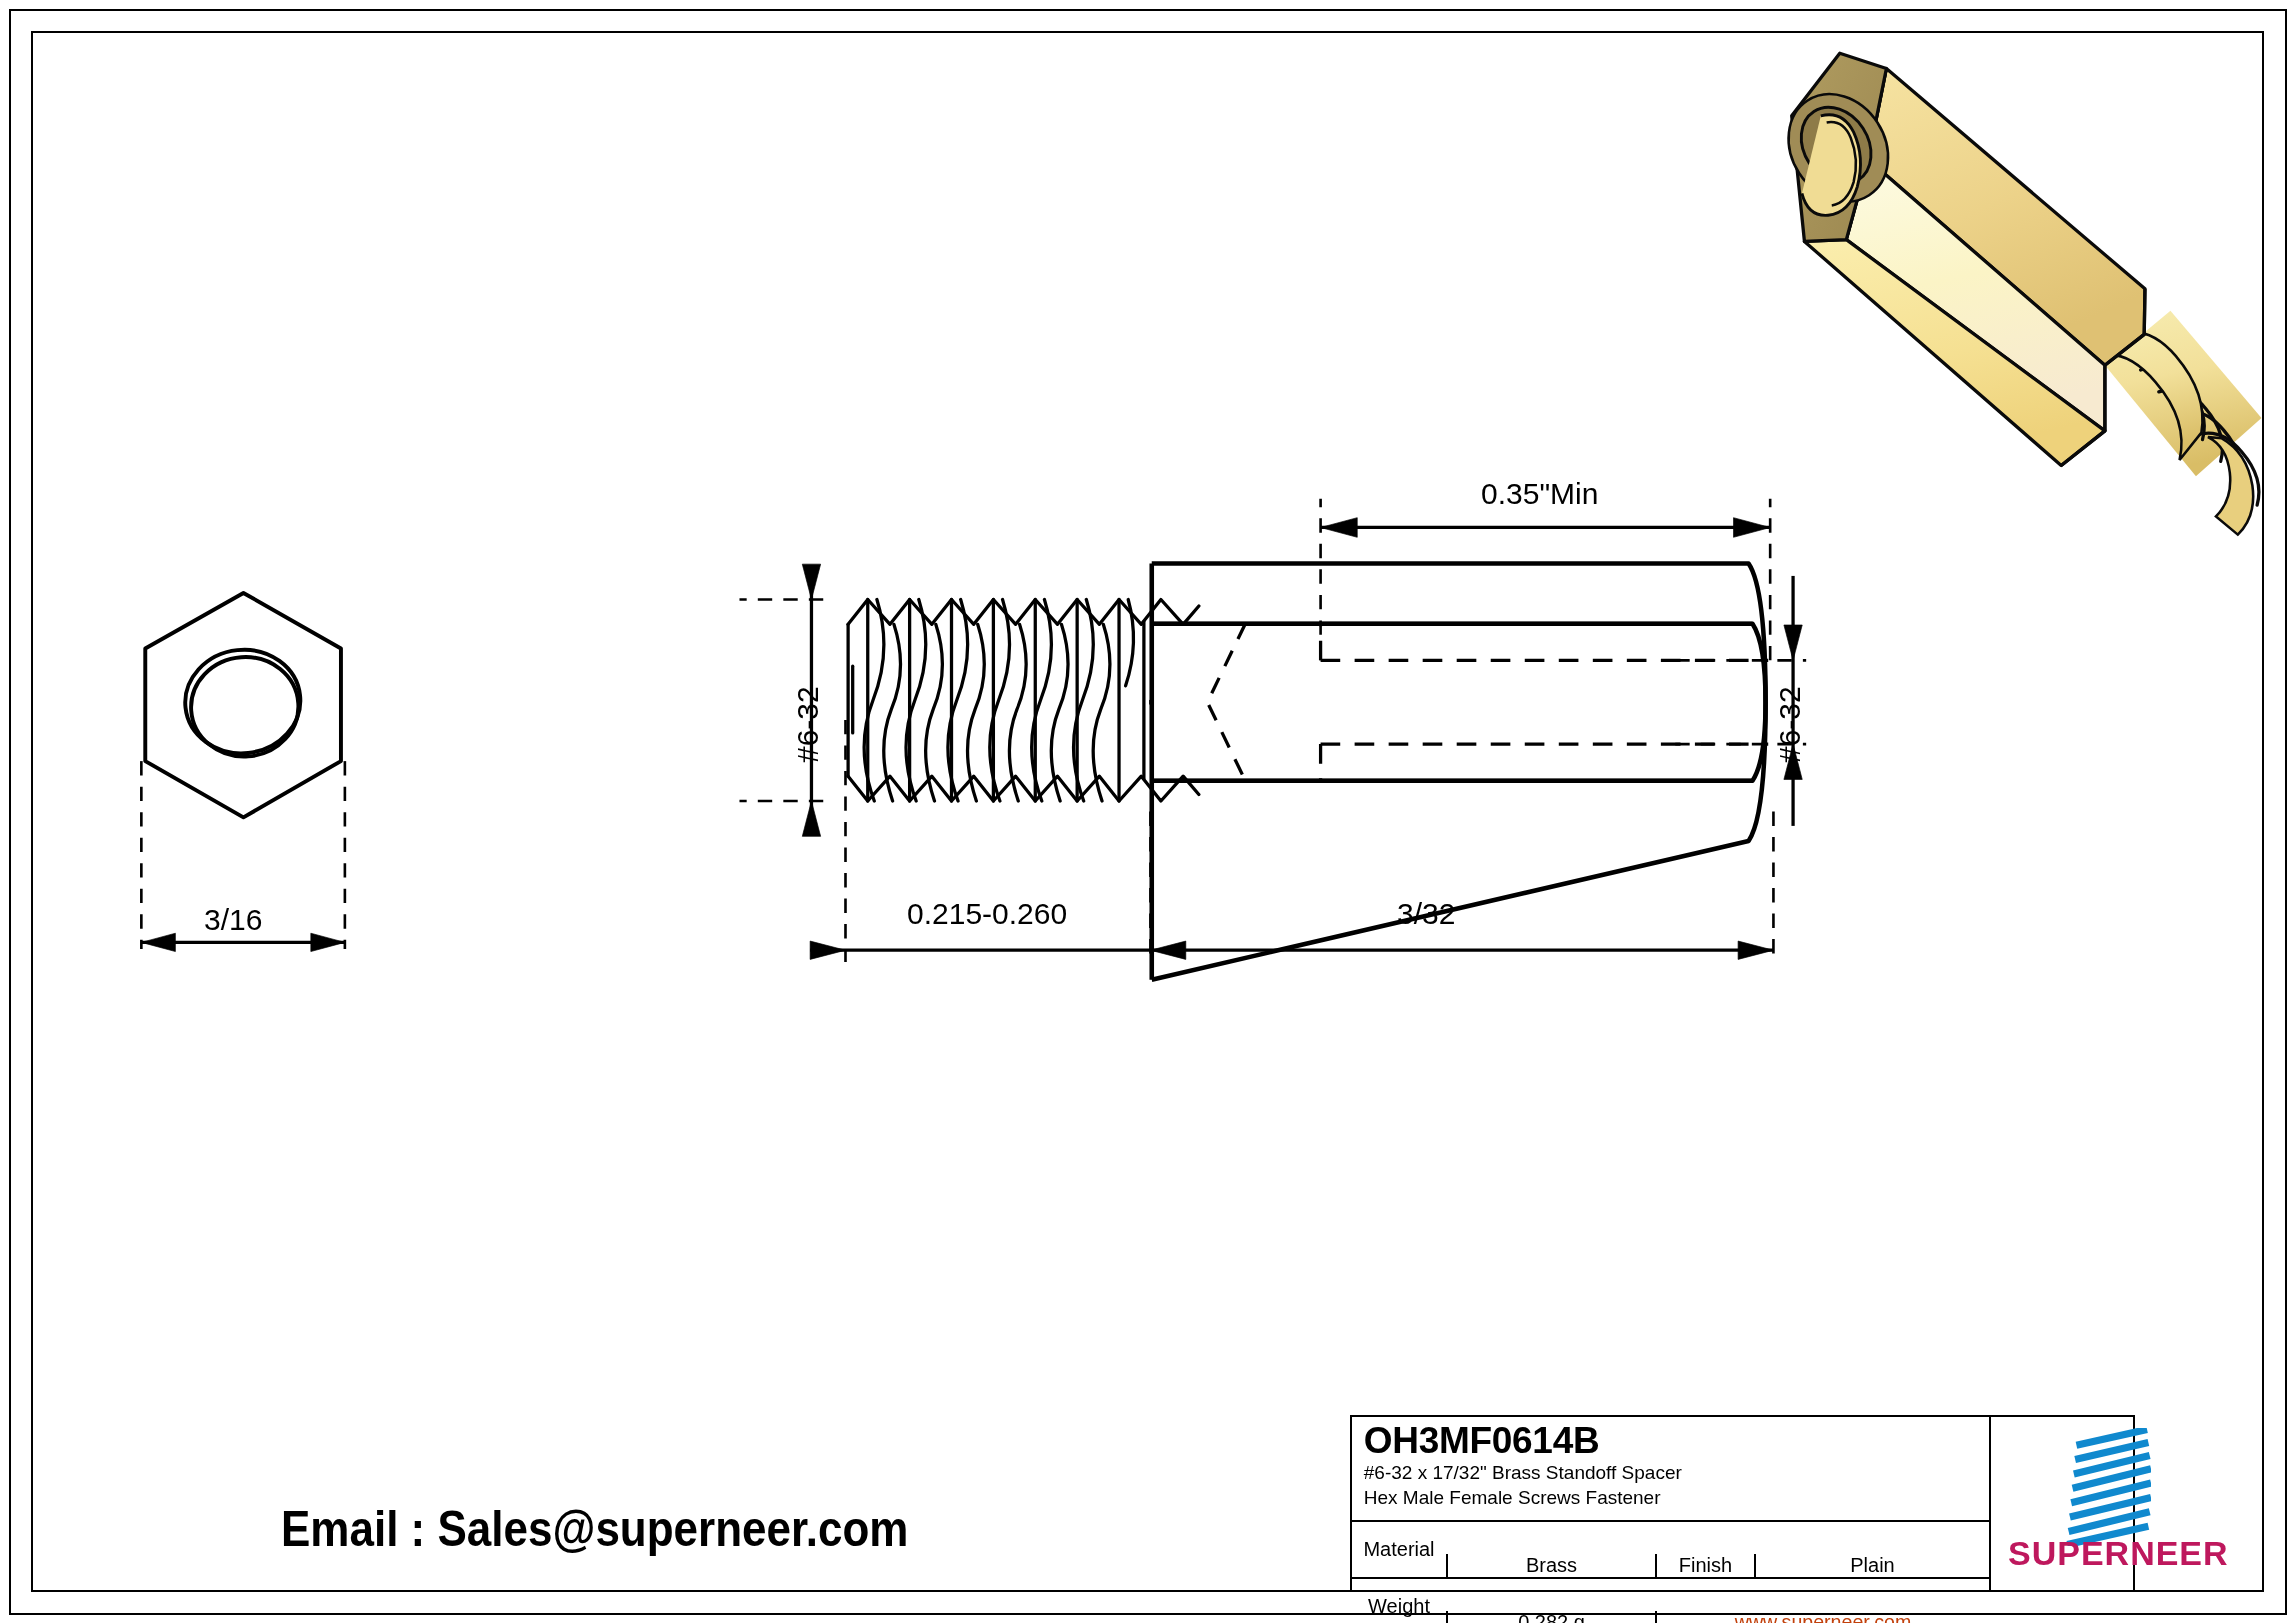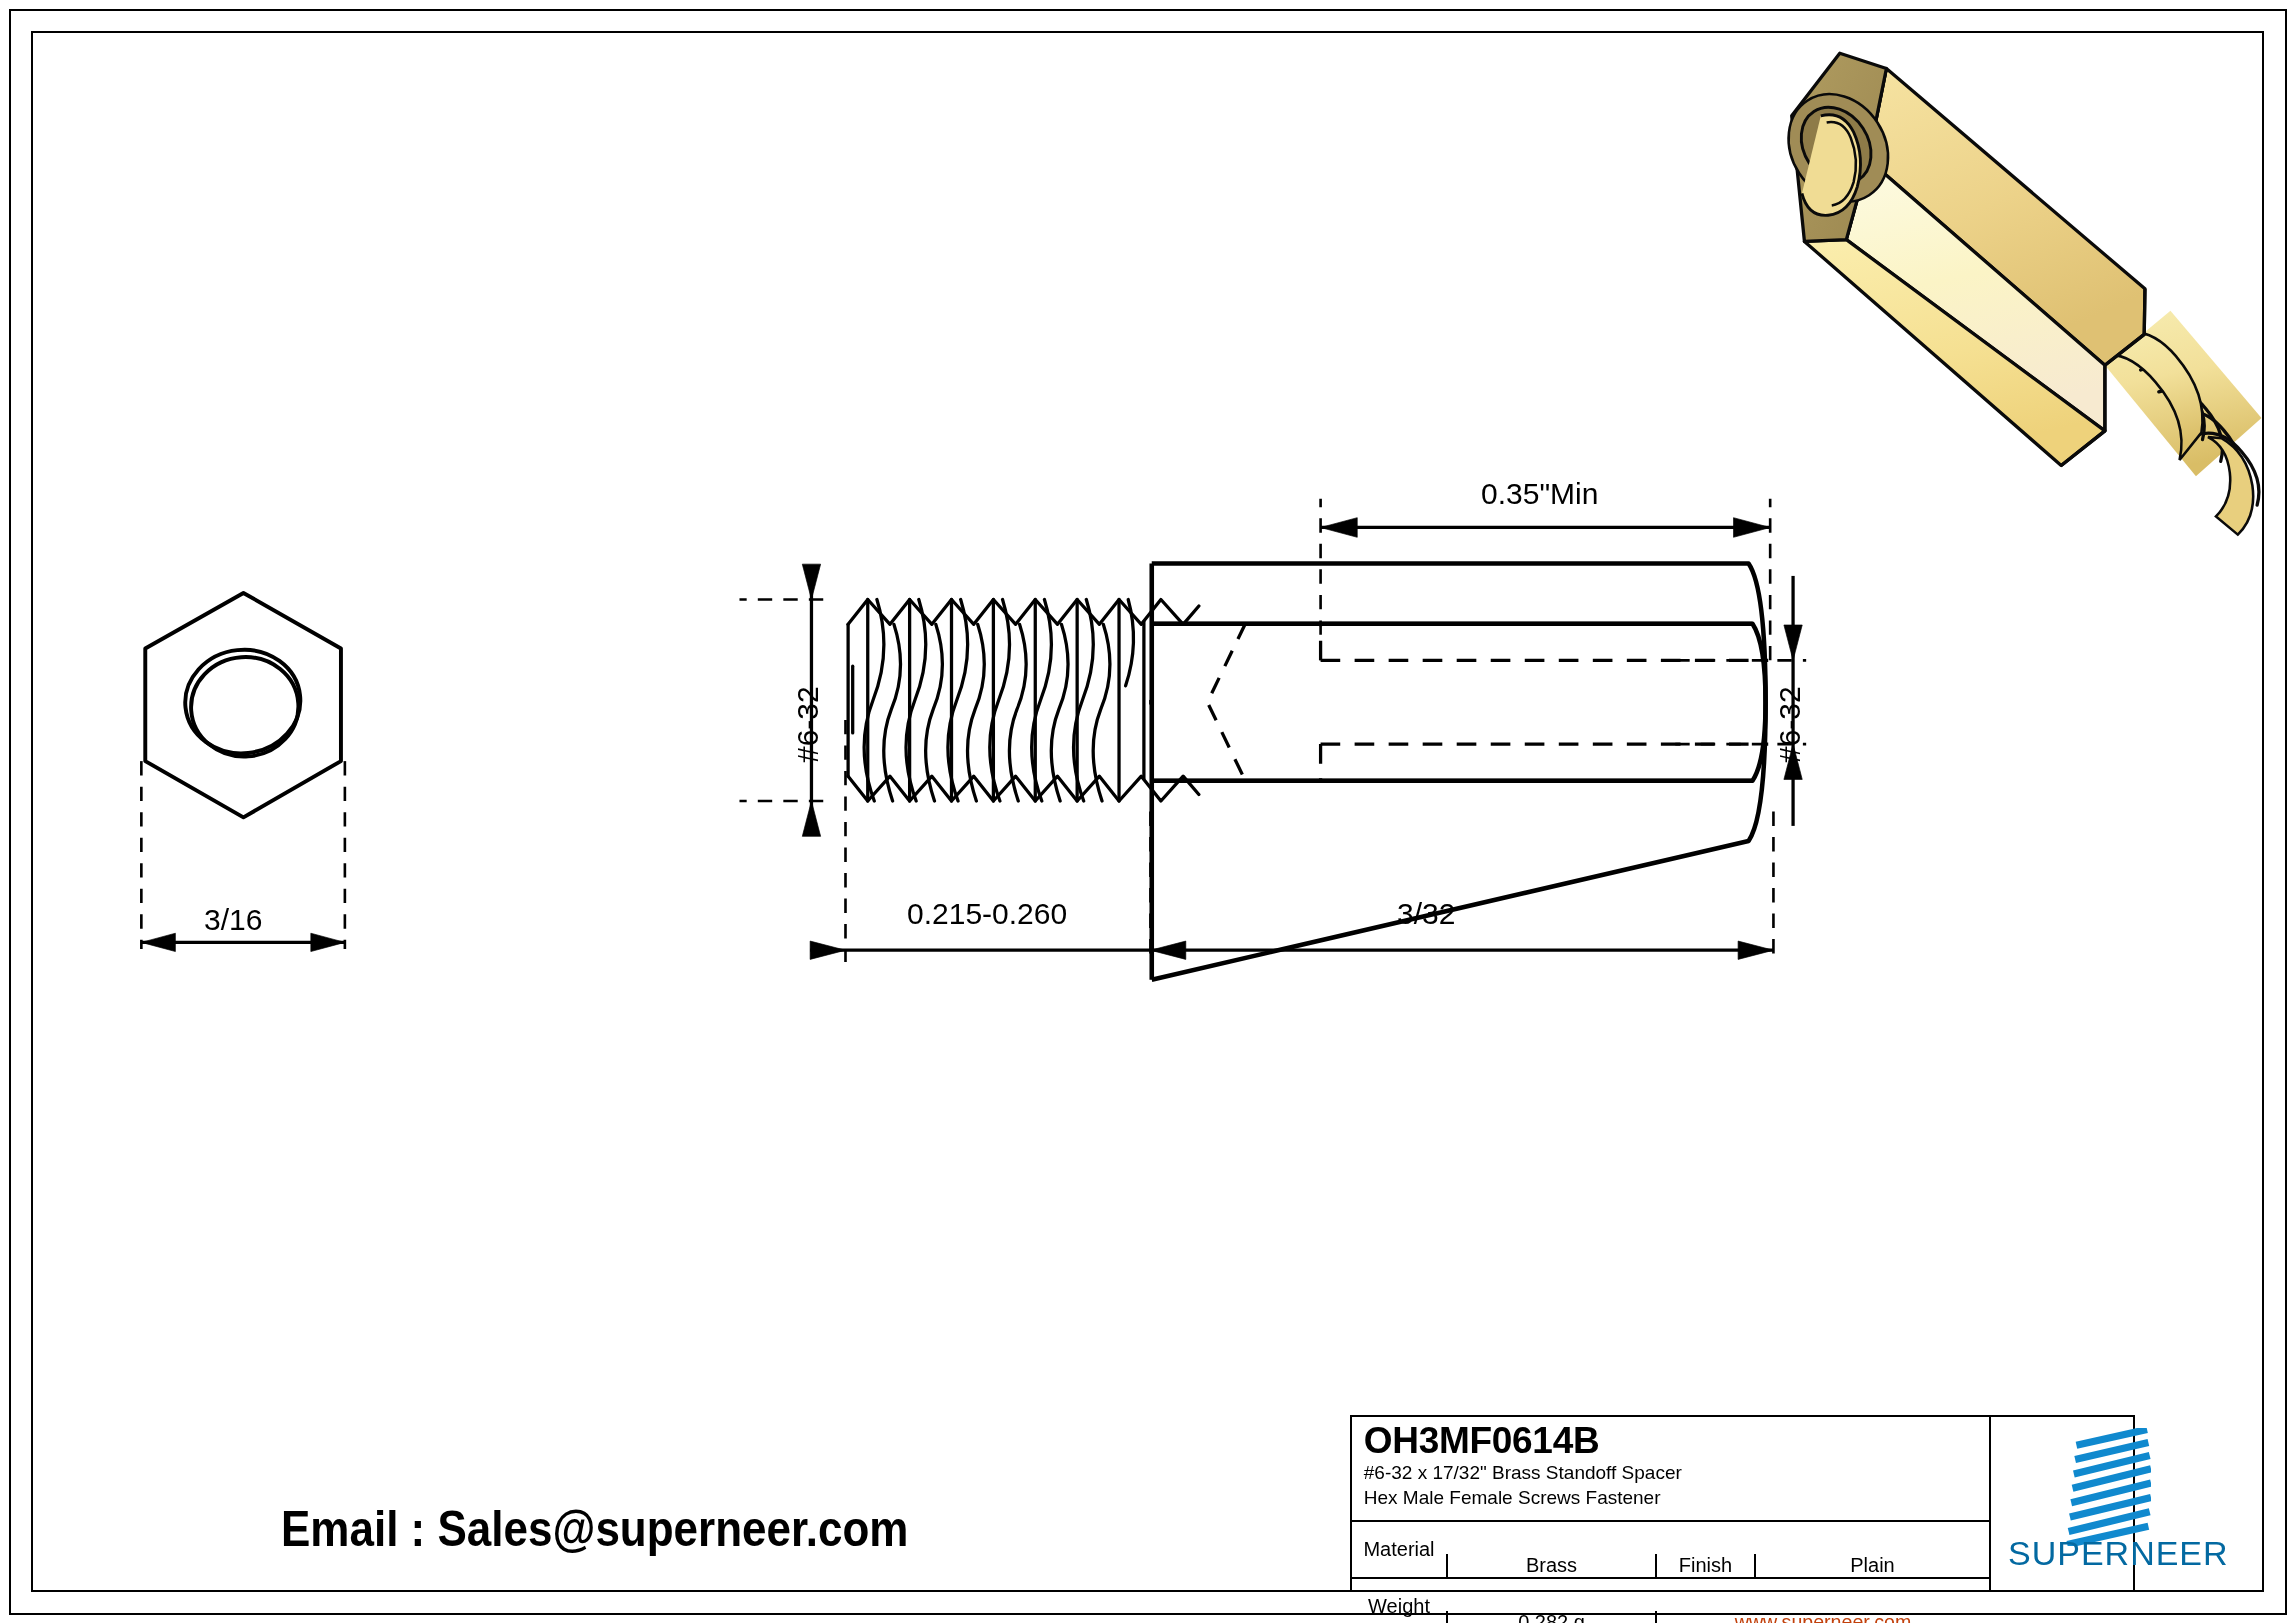--- a/index.html
+++ b/index.html
@@ -43,21 +43,21 @@
   .c-matval{flex:0 0 209px;}
   .c-finlabel{flex:0 0 99px;}
   .c-finval{flex:1 1 auto;}
   .c-wlabel{flex:0 0 94px;}
   .c-wval{flex:0 0 209px;}
   .c-url{flex:1 1 auto;color:#c2410c;font-size:19.6px;}
 
   #tb-right{flex:1 1 auto;position:relative;}
   #logo-mark{position:absolute;left:75px;top:10.5px;width:85px;height:118px;}
   #logo-text{position:absolute;left:17px;top:117px;width:191px;text-align:center;
-             color:#0369a1;font-size:34px;font-weight:400;letter-spacing:1px;
+             color:#be185d;font-size:34px;font-weight:700;letter-spacing:1px;
              font-family:"Liberation Sans",sans-serif;transform:scaleX(1.0);}
 </style>
 </head>
 <body>
 
 <div id="sheet">
 
   <div class="border-outer"></div>
   <div class="border-inner"></div>
 

